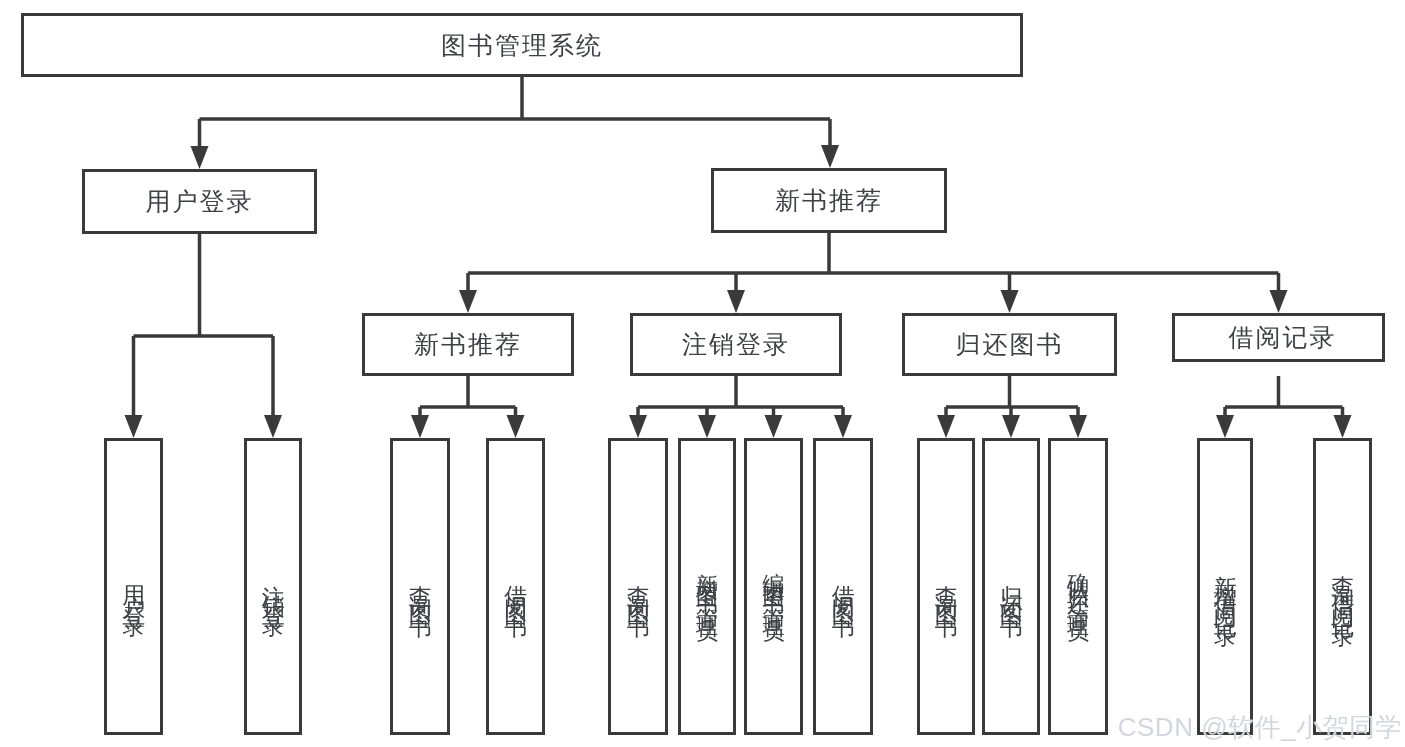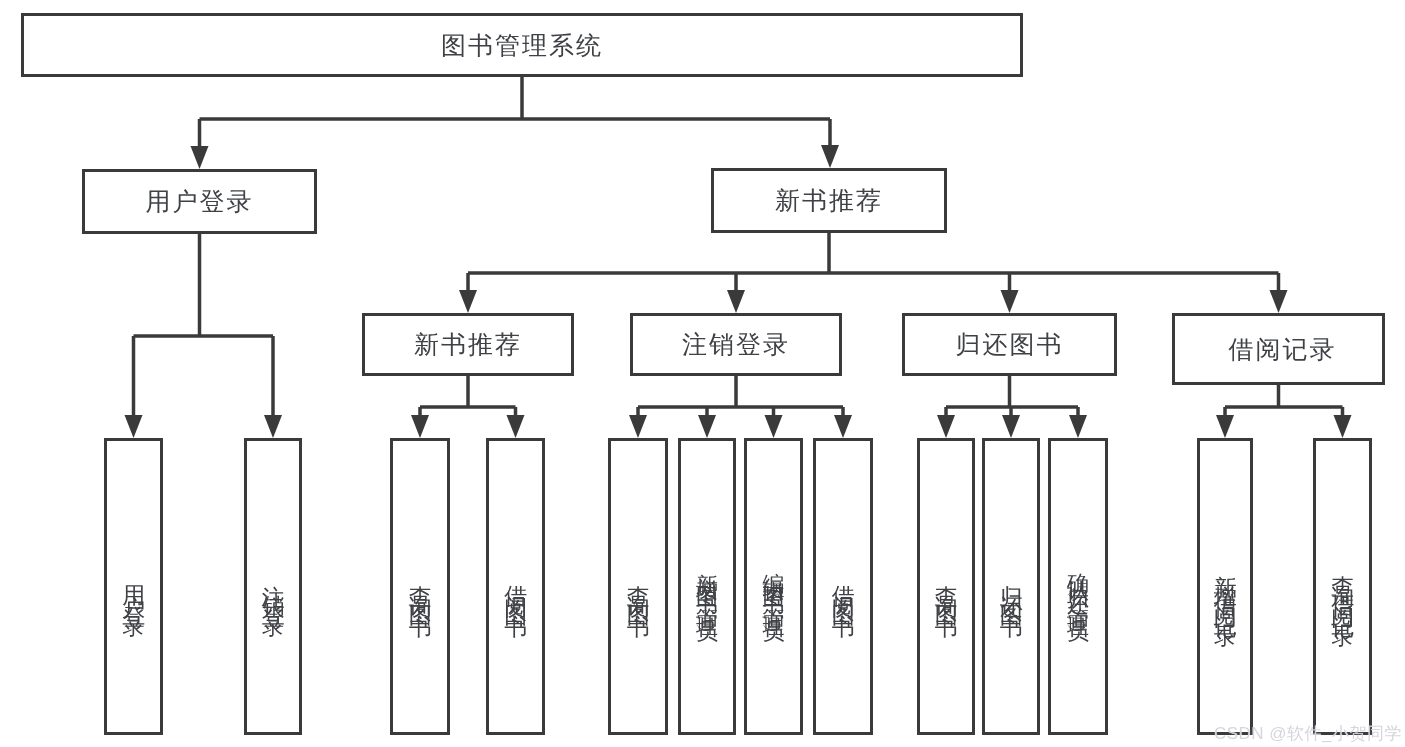--- a/index.html
+++ b/index.html
@@ -33,21 +33,21 @@
     text-orientation:mixed;
     font-size:23px;
     letter-spacing:10px;
     line-height:1.1;
     white-space:nowrap;
   }
   .leaf.long span{font-size:22px;letter-spacing:7px;}
   #watermark{
     position:absolute;
     right:3px;bottom:2px;
-    font-size:17px;
+    font-size:26px;
     letter-spacing:0.5px;
     color:rgba(208,210,218,0.92);
     text-shadow:0 0 1px rgba(255,255,255,0.8);
     z-index:10;
     white-space:nowrap;
   }
 </style>
 </head>
 <body>
 
@@ -129,21 +129,21 @@
 
   <div class="box hbox" style="left:362px;top:313px;width:212px;height:63px;">
     <span>新书推荐</span>
   </div>
   <div class="box hbox" style="left:630px;top:313px;width:212px;height:63px;">
     <span>注销登录</span>
   </div>
   <div class="box hbox" style="left:902px;top:313px;width:215px;height:63px;">
     <span>归还图书</span>
   </div>
-  <div class="box hbox" style="left:1172px;top:313px;width:213px;height:72px;padding-left:8px;">
+  <div class="box hbox" style="left:1172px;top:313px;width:213px;height:49px;padding-left:8px;">
     <span>借阅记录</span>
   </div>
 
   <div class="box leaf" style="left:104px;">
     <span>用户登录</span>
   </div>
   <div class="box leaf" style="left:244px;width:58px;">
     <span>注销登录</span>
   </div>
 

